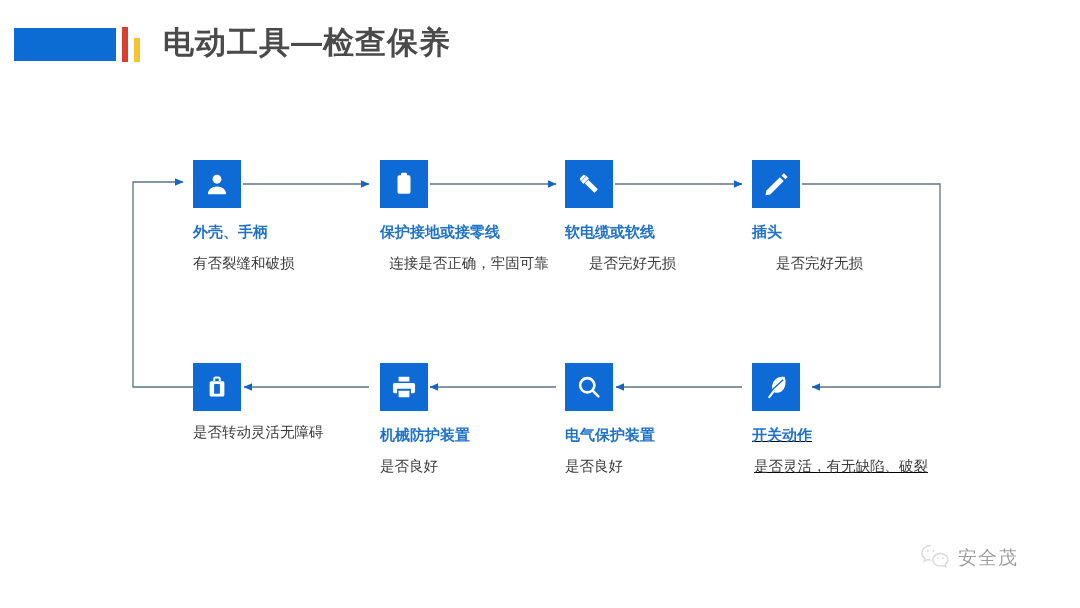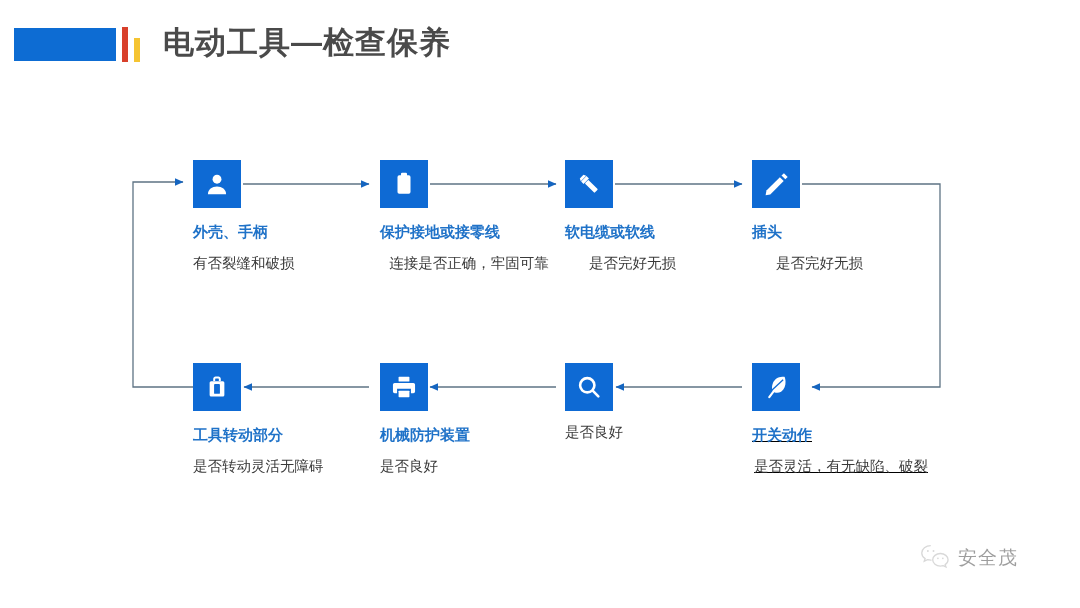--- a/index.html
+++ b/index.html
@@ -181,21 +181,20 @@
     </div>
 
     <div class="node" id="node5">
       <div class="icon-box">
         <svg width="26" height="26" viewBox="0 0 24 24" fill="none" stroke="#ffffff" stroke-width="1.9">
           <rect x="5.2" y="6.6" width="13.6" height="14.2" rx="1.4" fill="#ffffff" stroke="none"></rect>
           <rect x="9.3" y="9.3" width="5.4" height="9" rx="0.8" fill="#0E6AD4" stroke="none"></rect>
           <path d="M9.4 6.5V4.6a1.3 1.3 0 0 1 1.3-1.3h2.6a1.3 1.3 0 0 1 1.3 1.3v1.9" stroke="#ffffff" stroke-width="1.8"></path>
         </svg>
       </div>
-      <div class="n-title">工具转动部分</div>
       <div class="n-desc">是否转动灵活无障碍</div>
     </div>
 
     <div class="node" id="node6">
       <div class="icon-box">
         <svg width="26" height="26" viewBox="0 0 24 24" fill="#ffffff">
           <rect x="7" y="2.6" width="10" height="4.4" rx="0.6"></rect>
           <path d="M3.4 8.2h17.2a1.6 1.6 0 0 1 1.6 1.6v6.4a1.6 1.6 0 0 1-1.6 1.6h-2.2v-4.2H5.6v4.2H3.4a1.6 1.6 0 0 1-1.6-1.6V9.8a1.6 1.6 0 0 1 1.6-1.6z"></path>
           <rect x="7" y="15.4" width="10" height="6" rx="0.6"></rect>
         </svg>
@@ -204,20 +203,21 @@
       <div class="n-desc">是否良好</div>
     </div>
 
     <div class="node" id="node7">
       <div class="icon-box">
         <svg width="26" height="26" viewBox="0 0 24 24" fill="none" stroke="#ffffff" stroke-width="2.4" stroke-linecap="round">
           <circle cx="10.4" cy="10.4" r="6.6"></circle>
           <line x1="15.4" y1="15.4" x2="20.6" y2="20.6"></line>
         </svg>
       </div>
+      <div class="n-title">电气保护装置</div>
       <div class="n-desc">是否良好</div>
     </div>
 
     <div class="node" id="node8">
       <div class="icon-box">
         <svg width="26" height="26" viewBox="0 0 24 24" fill="#ffffff">
           <path d="M17.8 2.6c-4 0-7.3 2.6-8.7 5.9-1 2.4-1 4.9-.3 7.1l-3.8 5.2a1 1 0 0 0 1.6 1.2l3.8-5.2c2 .8 4.4.7 6.3-.5 3-1.9 4.3-5.6 4.1-9.3-.1-2-.4-3.5-1-4.4z"></path>
           <path d="M7.9 15.2 L18.6 5.4" stroke="#0E6AD4" stroke-width="1.2" fill="none"></path>
         </svg>
       </div>

